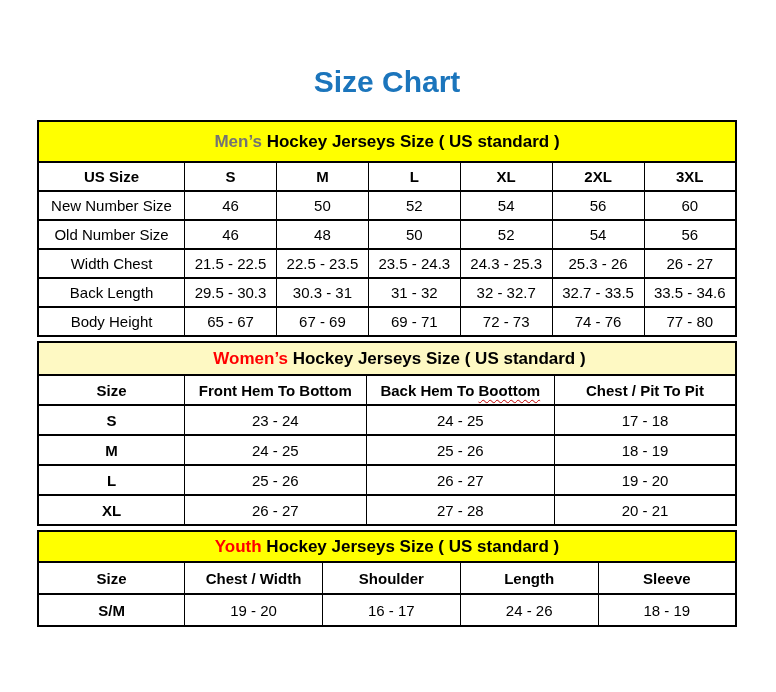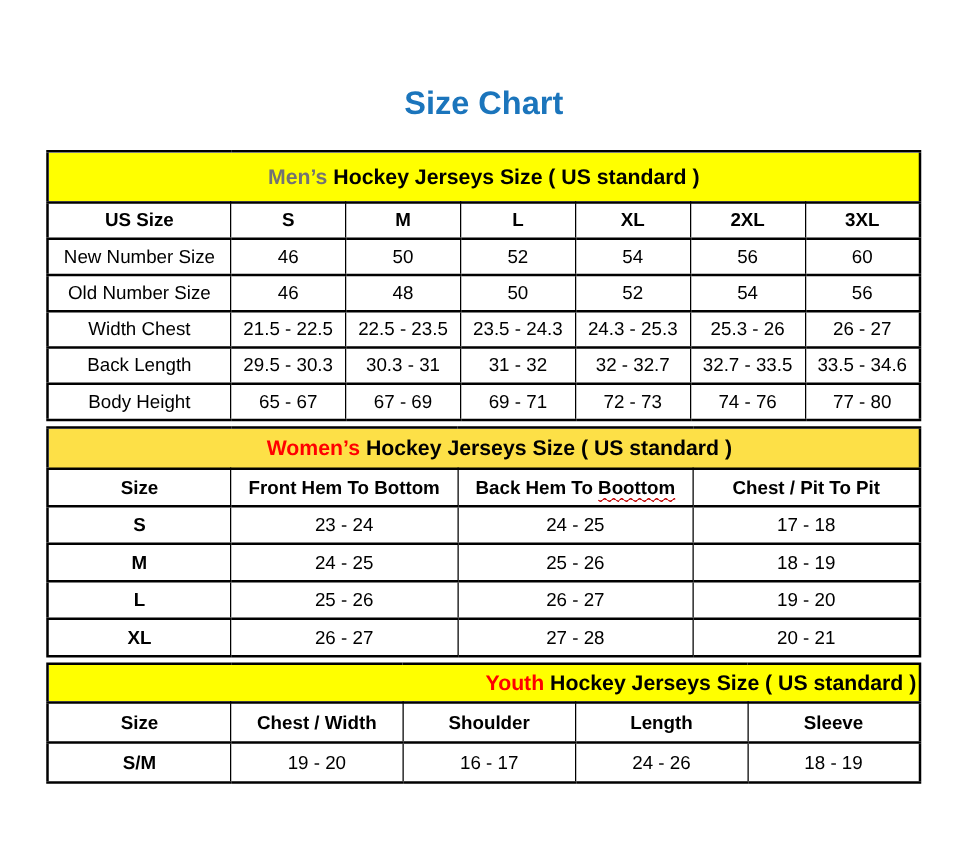--- a/index.html
+++ b/index.html
@@ -16,21 +16,21 @@
     background: #ffffff;
     overflow: hidden;
   }
   .content {
     width: 700px;
     margin-left: 37px;
   }
   h1.title {
     margin: 64px 0 20px 0;
     text-align: center;
-    font-size: 26px;
+    font-size: 30px;
     line-height: 36px;
     font-weight: bold;
     color: #1B75BC;
   }
   table.size-table {
     table-layout: fixed;
     width: 700px;
     border-collapse: collapse;
     border: 2px solid #000000;
     font-size: 15px;
@@ -49,21 +49,21 @@
   }
   .t-women tbody td { height: 26px; }
   .t-youth tbody td { height: 28px; }
   td.band {
     background: #FFFF00;
     font-weight: bold;
     font-size: 17px;
     height: 37px;
   }
   .t-women td.band { height: 29px; }
-  .t-youth td.band { height: 27px; text-align: right; }
+  .t-youth td.band { height: 27px; }
   .red { color: #FF0000; }
   .bold { font-weight: bold; }
   .t-men col.label-col { width: 21%; }
   .t-youth col.label-col { width: 21%; }
   .t-women col:nth-child(1) { width: 21%; }
   .t-women col:nth-child(2) { width: 26%; }
   .t-women col:nth-child(3) { width: 27%; }
   .t-women col:nth-child(4) { width: 26%; }
   .squiggle {
     text-decoration-line: underline;
@@ -157,21 +157,21 @@
 
     <table class="size-table t-women">
       <colgroup>
         <col>
           <col>
           <col>
           <col>
       </colgroup>
       <thead>
         <tr>
-          <td class="band" colspan="4" style="background: #fde047; padding-left: 27px;"><span class="red" style="color: rgb(255, 0, 0);">Women’s</span><span> Hockey Jerseys Size ( US standard )</span></td>
+          <td class="band" colspan="4" style="background: #fef9c3; padding-left: 27px;"><span class="red" style="color: rgb(255, 0, 0);">Women’s</span><span> Hockey Jerseys Size ( US standard )</span></td>
         </tr>
       </thead>
       <tbody>
           <tr>
             <td class="bold">Size</td>
             <td class="bold">Front Hem To Bottom</td>
             <td class="bold">Back Hem To <span class="squiggle">Boottom</span></td>
             <td class="bold">Chest / Pit To Pit</td>
           </tr>
           <tr>

